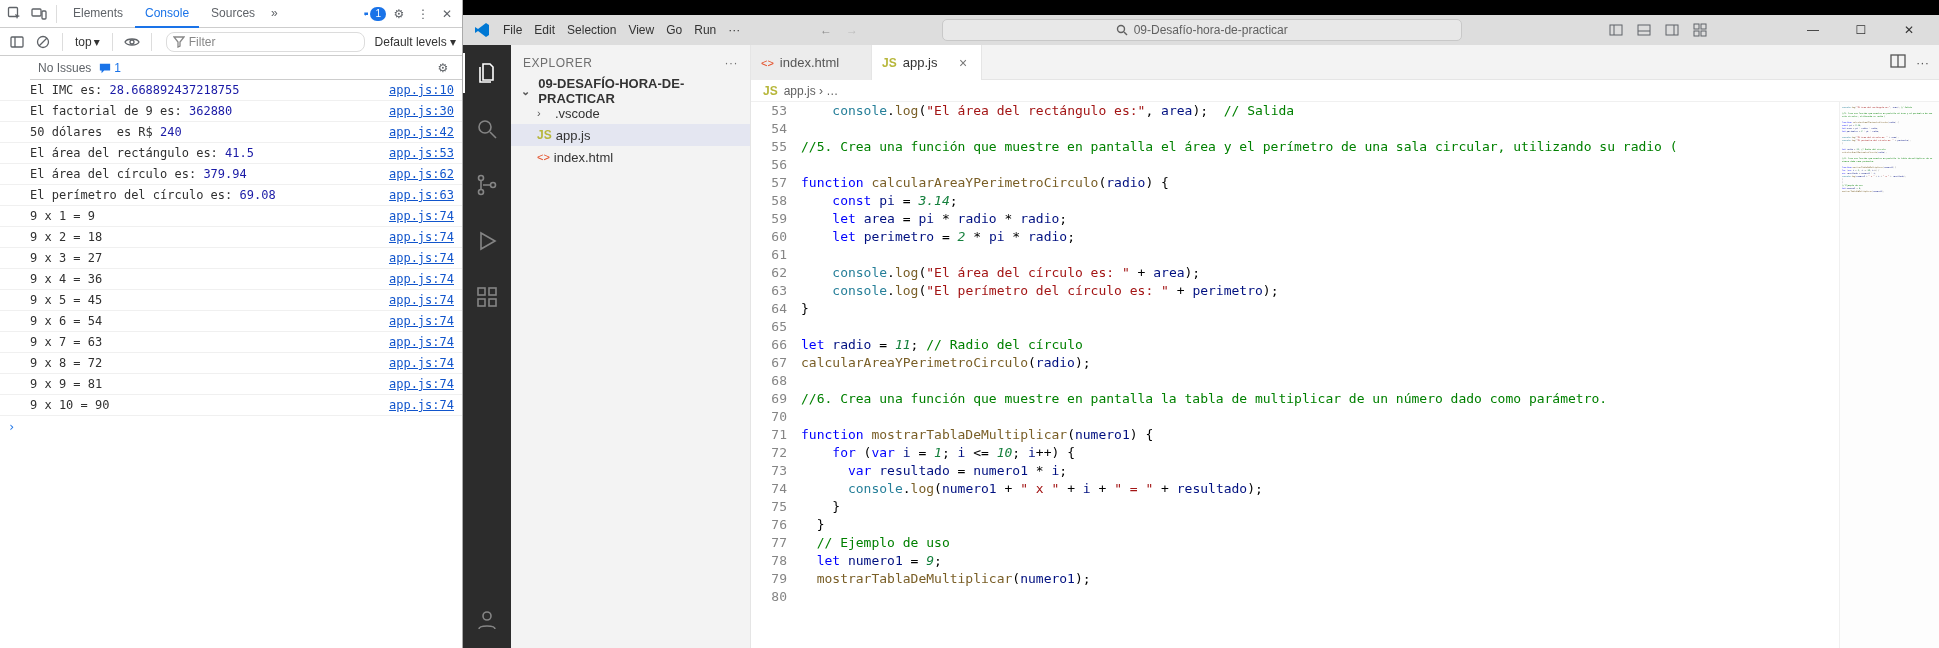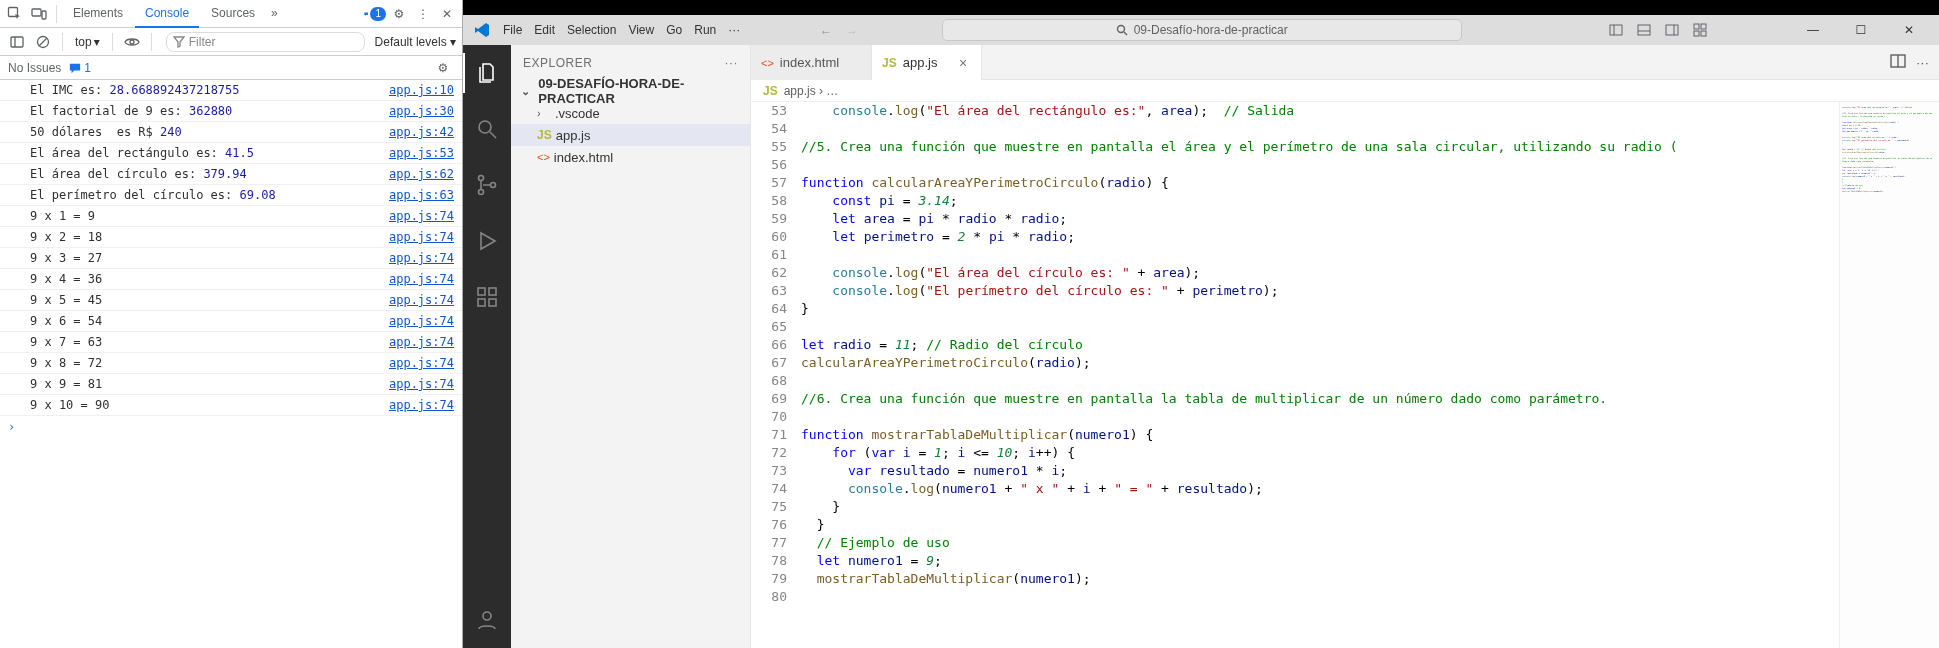--- a/index.html
+++ b/index.html
@@ -86,20 +86,21 @@
     display:flex;align-items:center;gap:4px;
     color:#888;
     margin: 0 6px;
   }
   .dt-levels { color:#333; font-size:12px;white-space:nowrap; }
   .dt-issues {
     display:flex;align-items:center;height:24px;
     border-bottom:1px solid var(--dt-border);
     padding:0 8px;gap:8px;
     color:#5f6368;
+    margin-left:30px;
   }
   .dt-issues .gear { margin-left:auto; }
   .dt-console {
     flex:1;overflow:auto;
     font-family: var(--dt-mono);
     font-size:12px;
   }
   .dt-row {
     display:flex;align-items:flex-start;
     padding: 3px 8px 3px 30px;

